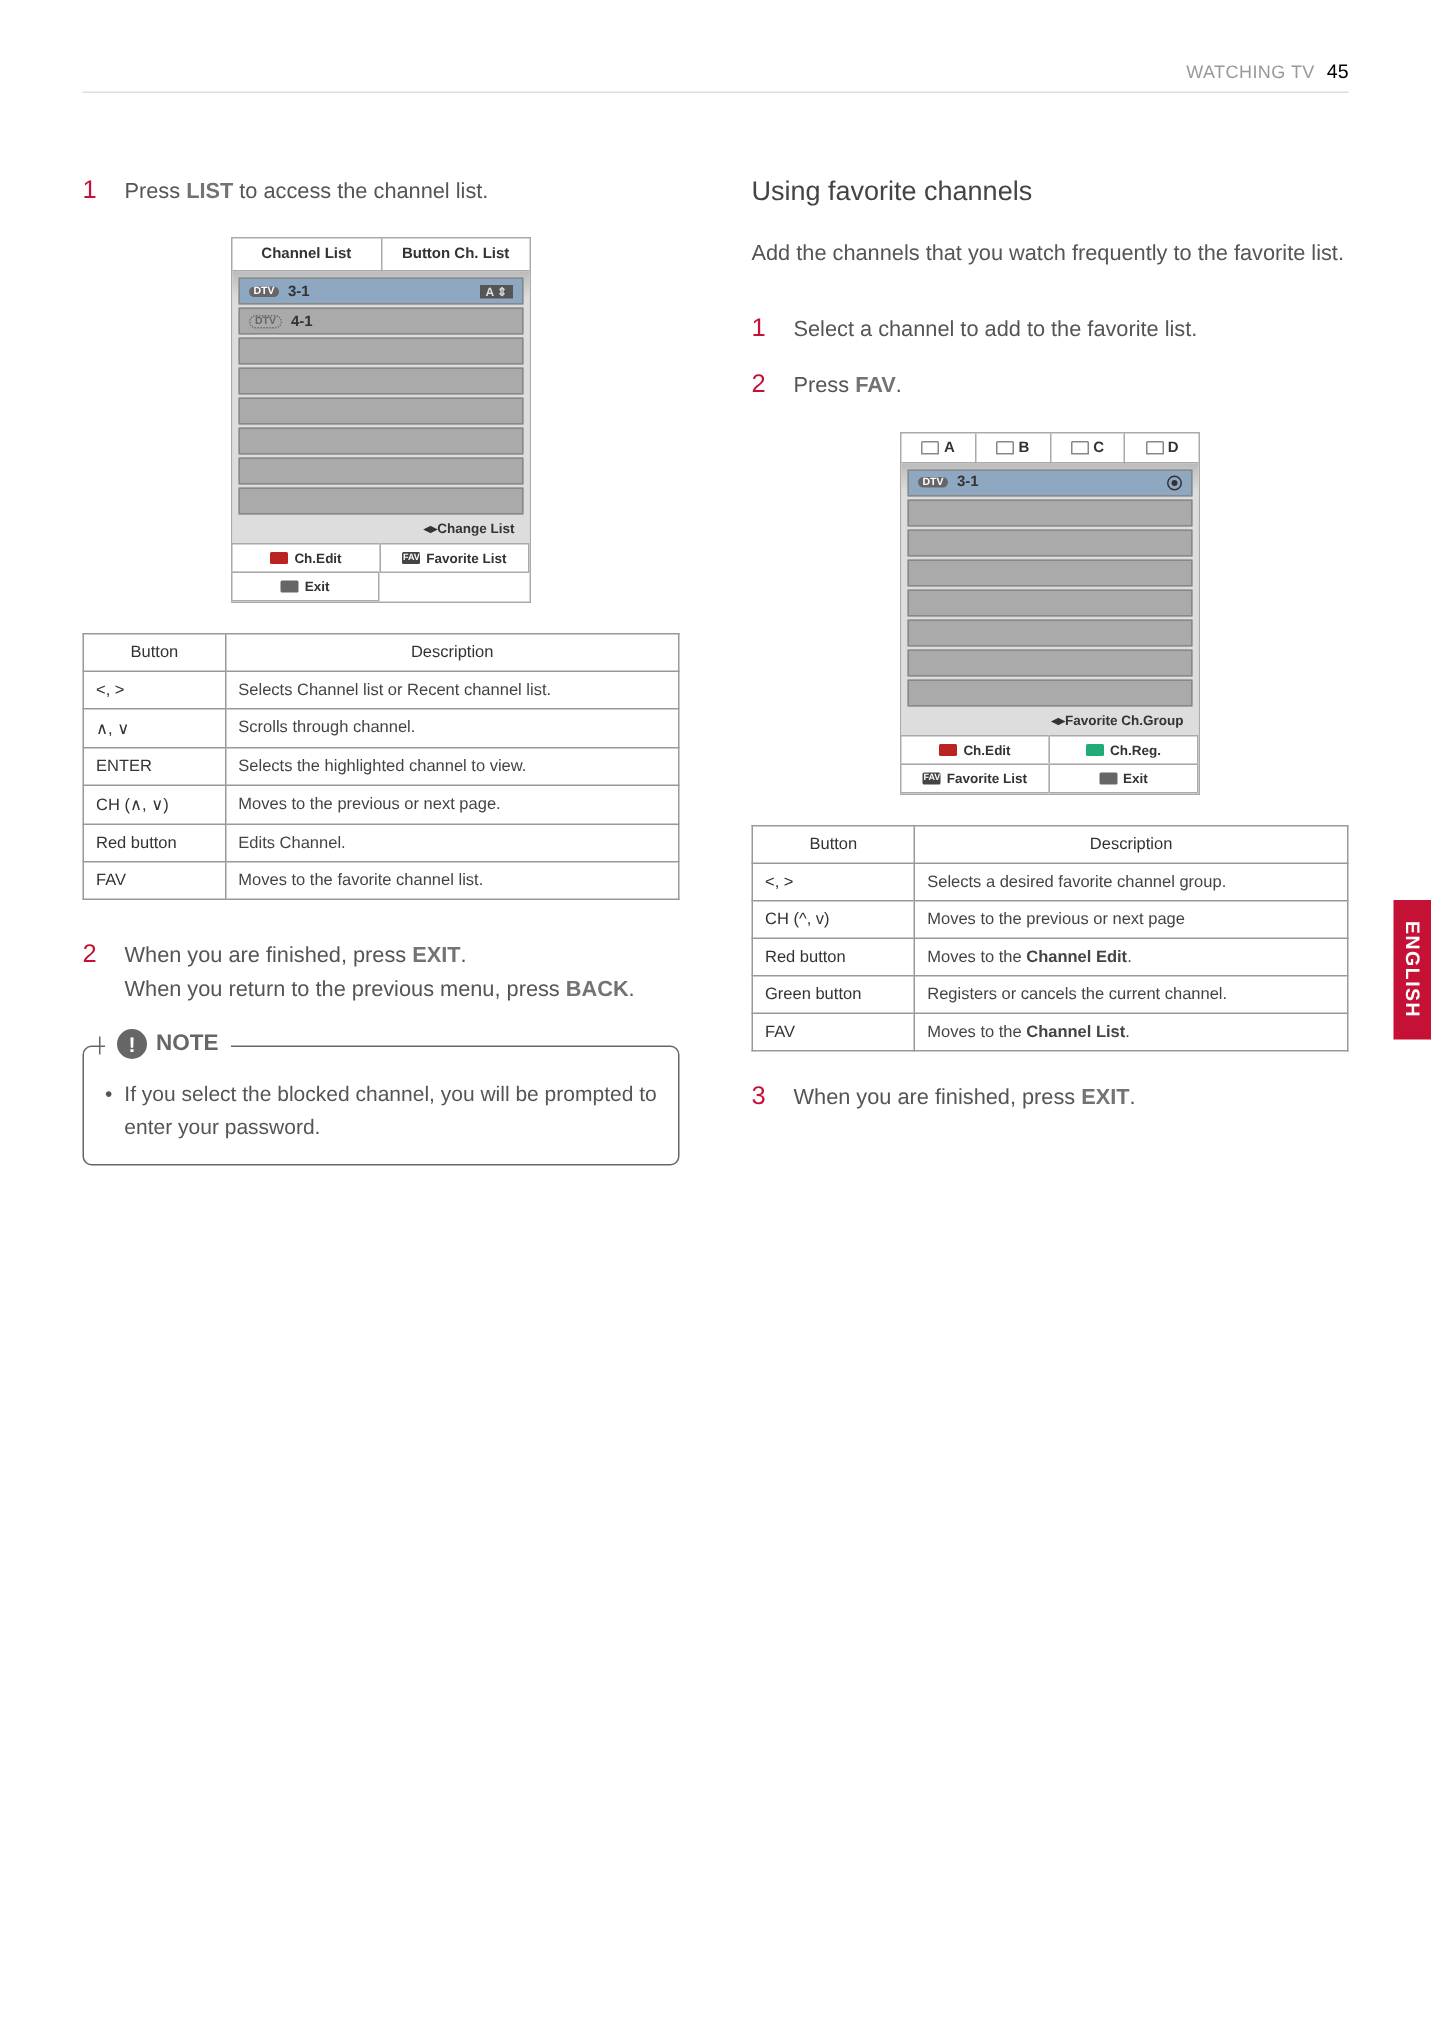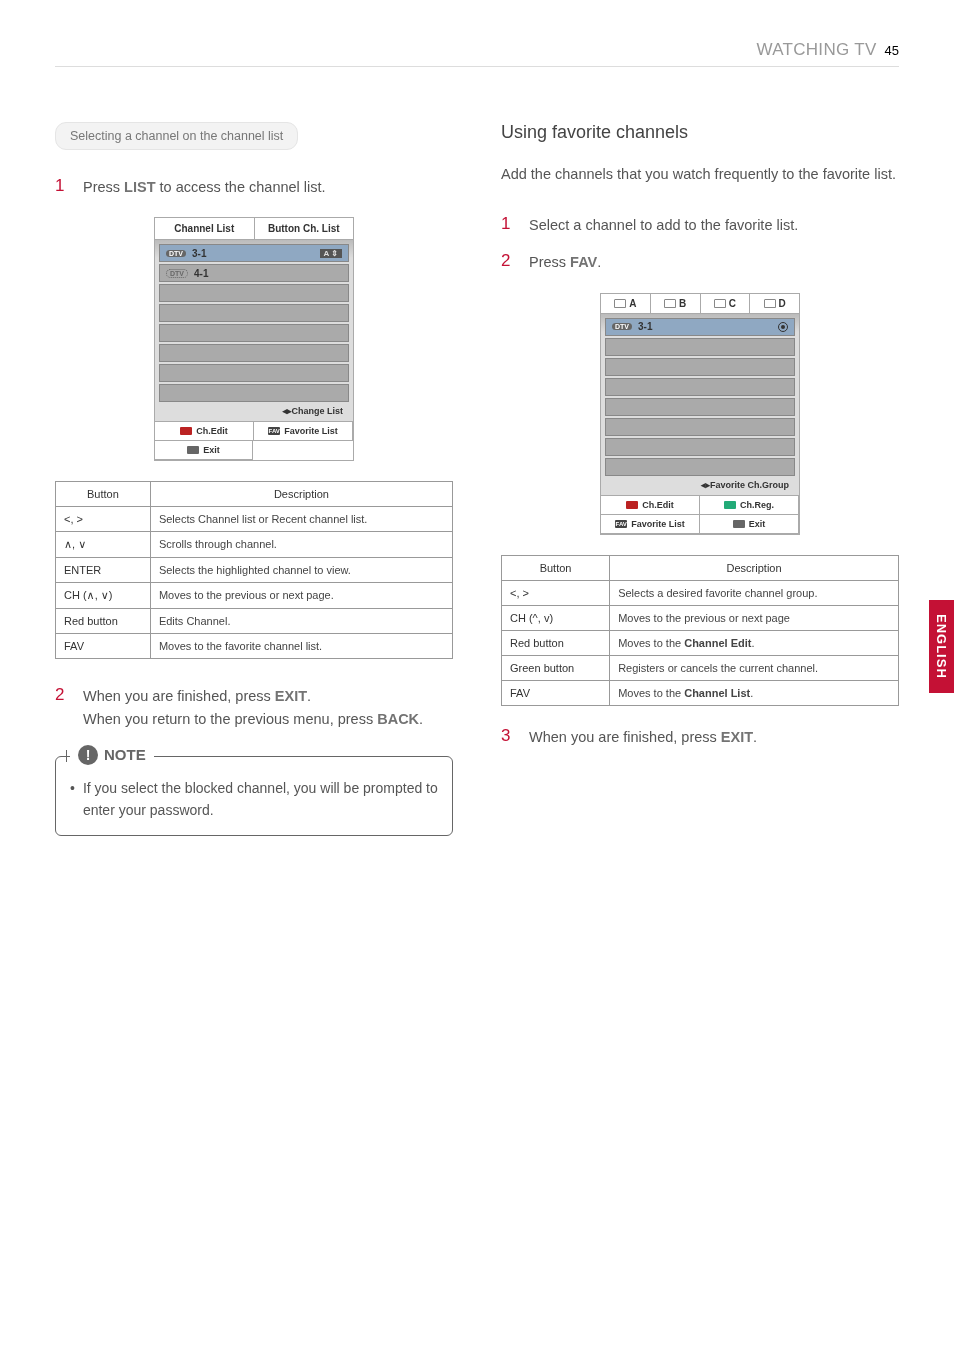--- a/index.html
+++ b/index.html
@@ -17,21 +17,21 @@
   }
   .header-bar {
     display: flex;
     justify-content: flex-end;
     align-items: baseline;
     border-bottom: 1px solid #ddd;
     padding-bottom: 6px;
     margin-bottom: 55px;
     gap: 8px;
   }
-  .header-section { color: #999; font-size: 17px; letter-spacing: 0.3px; }
+  .header-section { color: #999; font-size: 12px; letter-spacing: 0.3px; }
   .header-page { color: #000000; font-size: 13px; font-weight: 400; }
   .columns { display: flex; gap: 48px; }
   .col { flex: 1; min-width: 0; }
   .pill {
     display: inline-block;
     background: #f3f3f3;
     border: 1px solid #e5e5e5;
     border-radius: 11px;
     padding: 6px 14px;
     color: #777;
@@ -227,21 +227,20 @@
 
 <div class="page">
   <div class="header-bar">
     <span class="header-section">WATCHING TV</span>
     <span class="header-page">45</span>
   </div>
 
   <div class="columns">
 
     <div class="col">
-      <div class="pill">Selecting a channel on the channel list</div>
 
       <ol class="steps">
         <li>
           <span class="step-num">1</span>
           <span class="step-body">
             <span>Press </span><span class="b">LIST</span><span> to access the channel list.</span>
           </span>
         </li>
       </ol>
 

